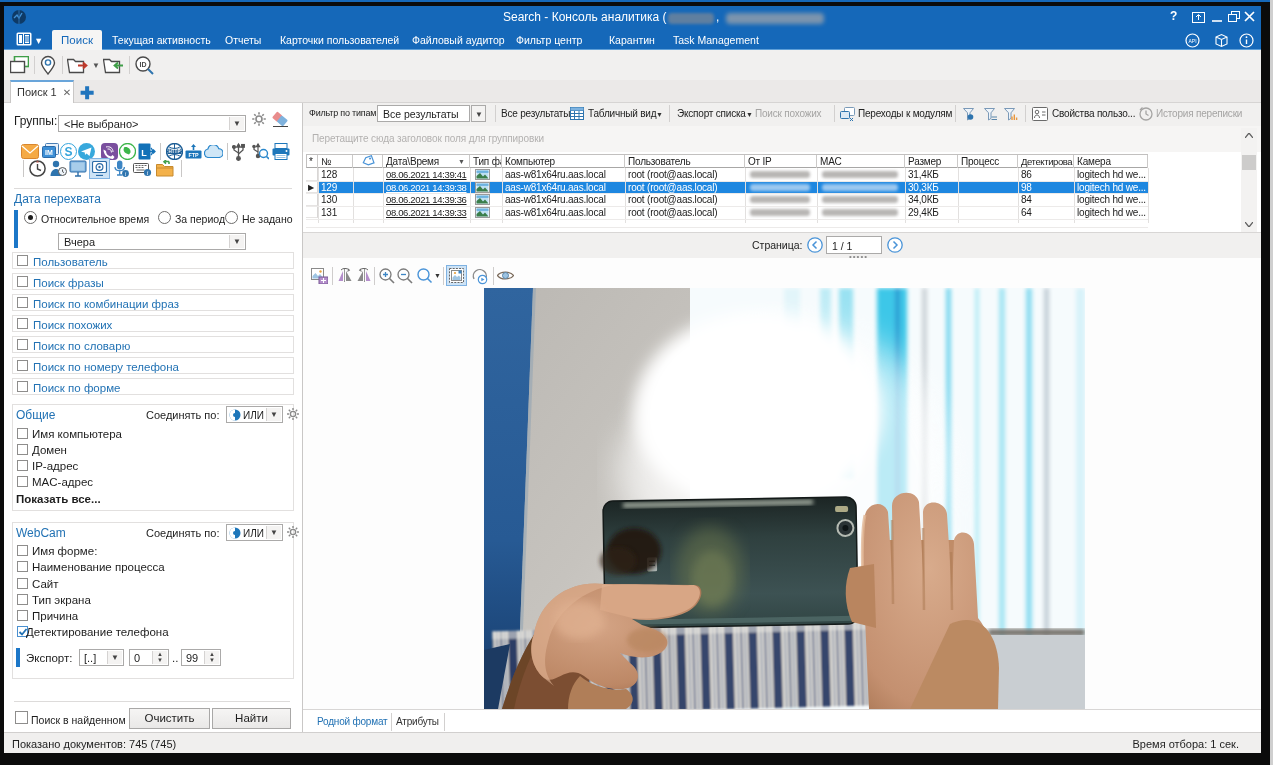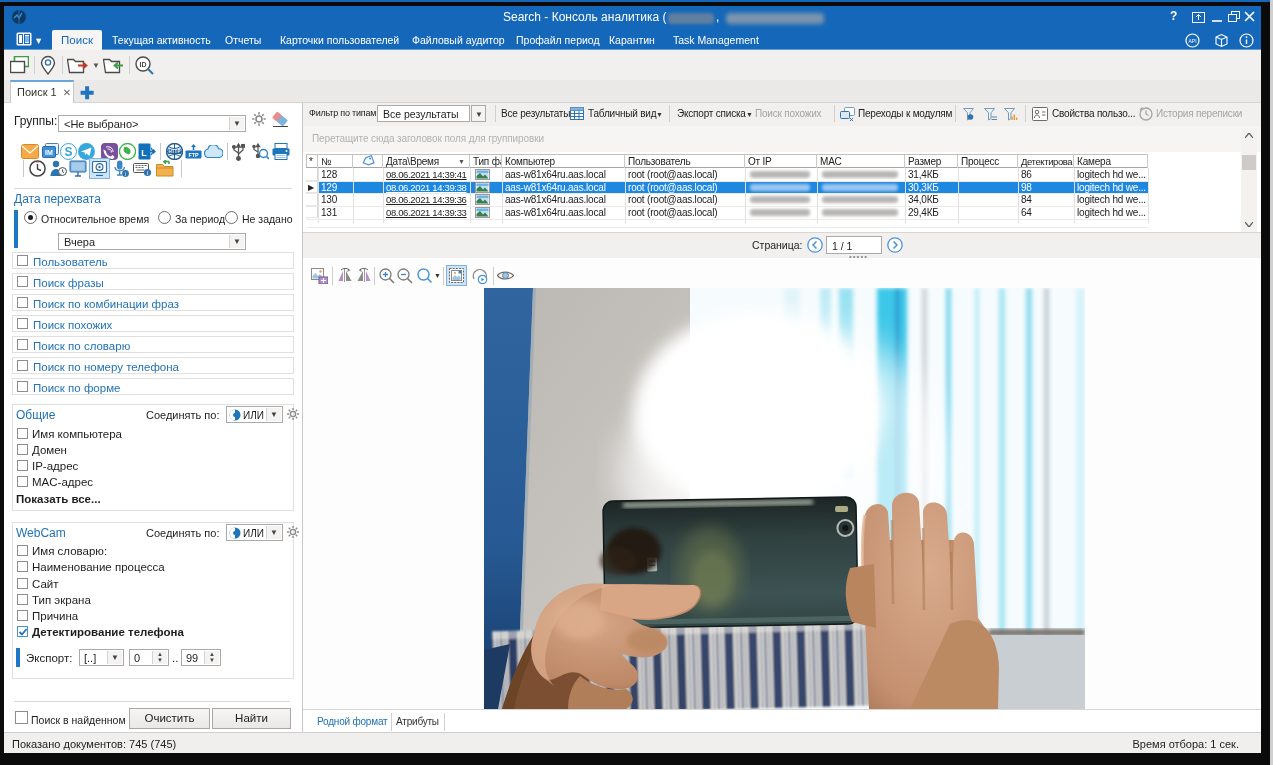--- a/index.html
+++ b/index.html
@@ -79,21 +79,21 @@
         <rect x="2.5" y="2.5" width="4" height="9" fill="none" stroke="#1568b9"></rect>
         <rect x="8.5" y="2.5" width="5" height="9" fill="none" stroke="#1568b9"></rect>
         <path d="M9 5 h4 M9 7 h4 M9 9 h4" stroke="#1568b9"></path>
       </svg>
     <span class="mtab" style="left:32px;color:#fff">▾</span>
     <div id="mactive">Поиск</div>
     <span class="mtab" style="left:108px">Текущая активность</span>
     <span class="mtab" style="left:221px">Отчеты</span>
     <span class="mtab" style="left:276px">Карточки пользователей</span>
     <span class="mtab" style="left:408px">Файловый аудитор</span>
-    <span class="mtab" style="left:512px">Профайл период</span>
+    <span class="mtab" style="left:512px">Фильтр центр</span>
     <span class="mtab" style="left:605px">Карантин</span>
     <span class="mtab" style="left:669px">Task Management</span>
     <svg class="ic" style="left:1181px;top:4px" width="15" height="15" viewBox="0 0 15 15">
         <circle cx="7.5" cy="7.5" r="6.5" fill="none" stroke="#fff" stroke-width="1.2"></circle>
         <text x="7.5" y="9.8" font-size="5" fill="#fff" text-anchor="middle" font-family="Liberation Sans">API</text>
       </svg>
     <svg class="ic" style="left:1210px;top:4px" width="15" height="15" viewBox="0 0 15 15">
         <path d="M2 4 L7.5 1.5 L13 4 L13 11 L7.5 13.5 L2 11 Z M2 4 L7.5 6.5 L13 4 M7.5 6.5 V13.5" fill="none" stroke="#fff" stroke-width="1.1"></path>
       </svg>
     <svg class="ic" style="left:1235px;top:4px" width="15" height="15" viewBox="0 0 15 15">
@@ -353,34 +353,34 @@
         <span class="lbl abs" style="left:16px;top:3px;font-size:10px">ИЛИ</span>
         <div class="combobtn">▼</div>
       </div>
     <svg class="ic" style="left:282px;top:422px" width="14" height="14" viewBox="0 0 16 16">
         <circle cx="8" cy="8" r="3" fill="none" stroke="#8a8a8a" stroke-width="1.6"></circle>
         <g stroke="#8a8a8a" stroke-width="1.6">
           <path d="M8 1.2 V3.4 M8 12.6 V14.8 M1.2 8 H3.4 M12.6 8 H14.8 M3.2 3.2 L4.8 4.8 M11.2 11.2 L12.8 12.8 M12.8 3.2 L11.2 4.8 M4.8 11.2 L3.2 12.8"></path>
         </g>
       </svg>
     <div class="cb" style="left:13px;top:442px"></div>
-      <span class="lbl abs" style="left:28px;top:442px">Имя словарю:</span>
+      <span class="lbl abs" style="left:28px;top:442px">Имя форме:</span>
     <div class="cb" style="left:13px;top:458px"></div>
       <span class="lbl abs" style="left:28px;top:458px">Наименование процесса</span>
     <div class="cb" style="left:13px;top:475px"></div>
       <span class="lbl abs" style="left:28px;top:475px">Сайт</span>
     <div class="cb" style="left:13px;top:491px"></div>
       <span class="lbl abs" style="left:28px;top:491px">Тип экрана</span>
     <div class="cb" style="left:13px;top:507px"></div>
       <span class="lbl abs" style="left:28px;top:507px">Причина</span>
     <div class="cb" style="left:13px;top:523px;border-color:#4a90d0"></div>
       <svg class="ic" style="left:14px;top:524px" width="10" height="10" viewBox="0 0 10 10">
         <path d="M1.5 5 L4 7.5 L8.5 2" stroke="#2272b4" stroke-width="1.8" fill="none"></path>
       </svg>
-      <span class="lbl abs" style="left:28px;top:523px;font-weight:bold">Детектирование телефона</span>
+      <span class="lbl abs" style="left:22px;top:523px;font-weight:normal">Детектирование телефона</span>
     <div class="abs" style="left:12px;top:545px;width:4px;height:19px;background:#1c77c8"></div>
     <span class="lbl abs" style="left:22px;top:549px">Экспорт:</span>
     <div class="combo" style="left:75px;top:546px;width:45px;height:17px">
         <span class="lbl abs" style="left:4px;top:2px;font-size:11px">[..]</span>
         <div class="combobtn">▼</div>
       </div>
     <div class="combo" style="left:125px;top:546px;width:40px;height:17px">
         <span class="lbl abs" style="left:4px;top:2px;font-size:11px">0</span>
         <div class="combobtn" style="font-size:6px;line-height:6px">▲<br>▼</div>
       </div>

